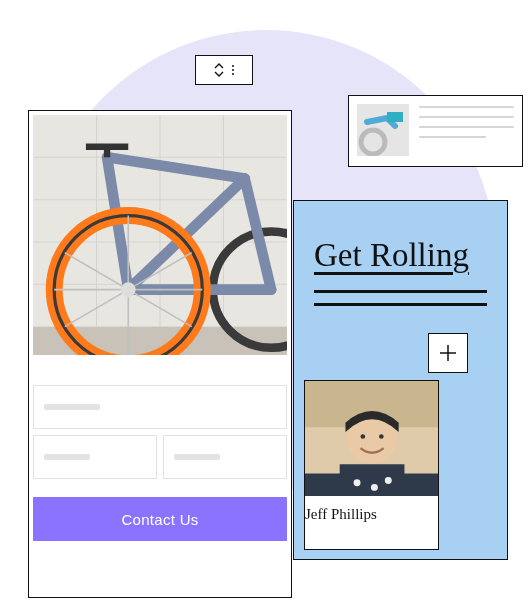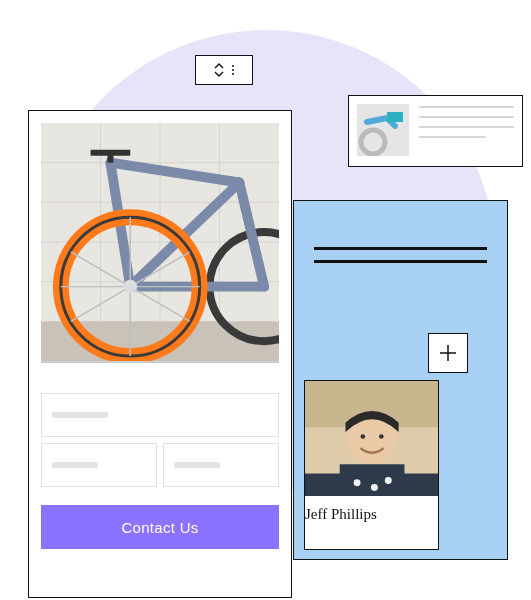--- a/index.html
+++ b/index.html
@@ -143,21 +143,21 @@
 
   
   .phone {
     position: absolute;
     left: 28px;
     top: 110px;
     width: 264px;
     height: 488px;
     background: #fff;
     border: 1px solid #111;
-    padding: 12px;
+    padding: 4px;
     display: flex;
     flex-direction: column;
   }
   .hero-img {
     width: 100%;
     height: 240px;
     background: #ccc;
     position: relative;
     overflow: hidden;
   }
@@ -232,20 +232,21 @@
   </div>
   <div class="mini-lines">
     <div></div>
       <div></div>
       <div></div>
       <div></div>
   </div>
 </div>
 
 <div class="blue-panel">
+  <div class="blue-title">Get Rolling</div>
   <div class="blue-rule"></div>
   <div class="blue-rule"></div>
   <div class="plus-box">
     <svg width="20" height="20" viewBox="0 0 20 20">
       <path d="M10 2 V18 M2 10 H18" stroke="#111" stroke-width="1.5"></path>
     </svg>
   </div>
 </div>
 
 <div class="profile-card">

